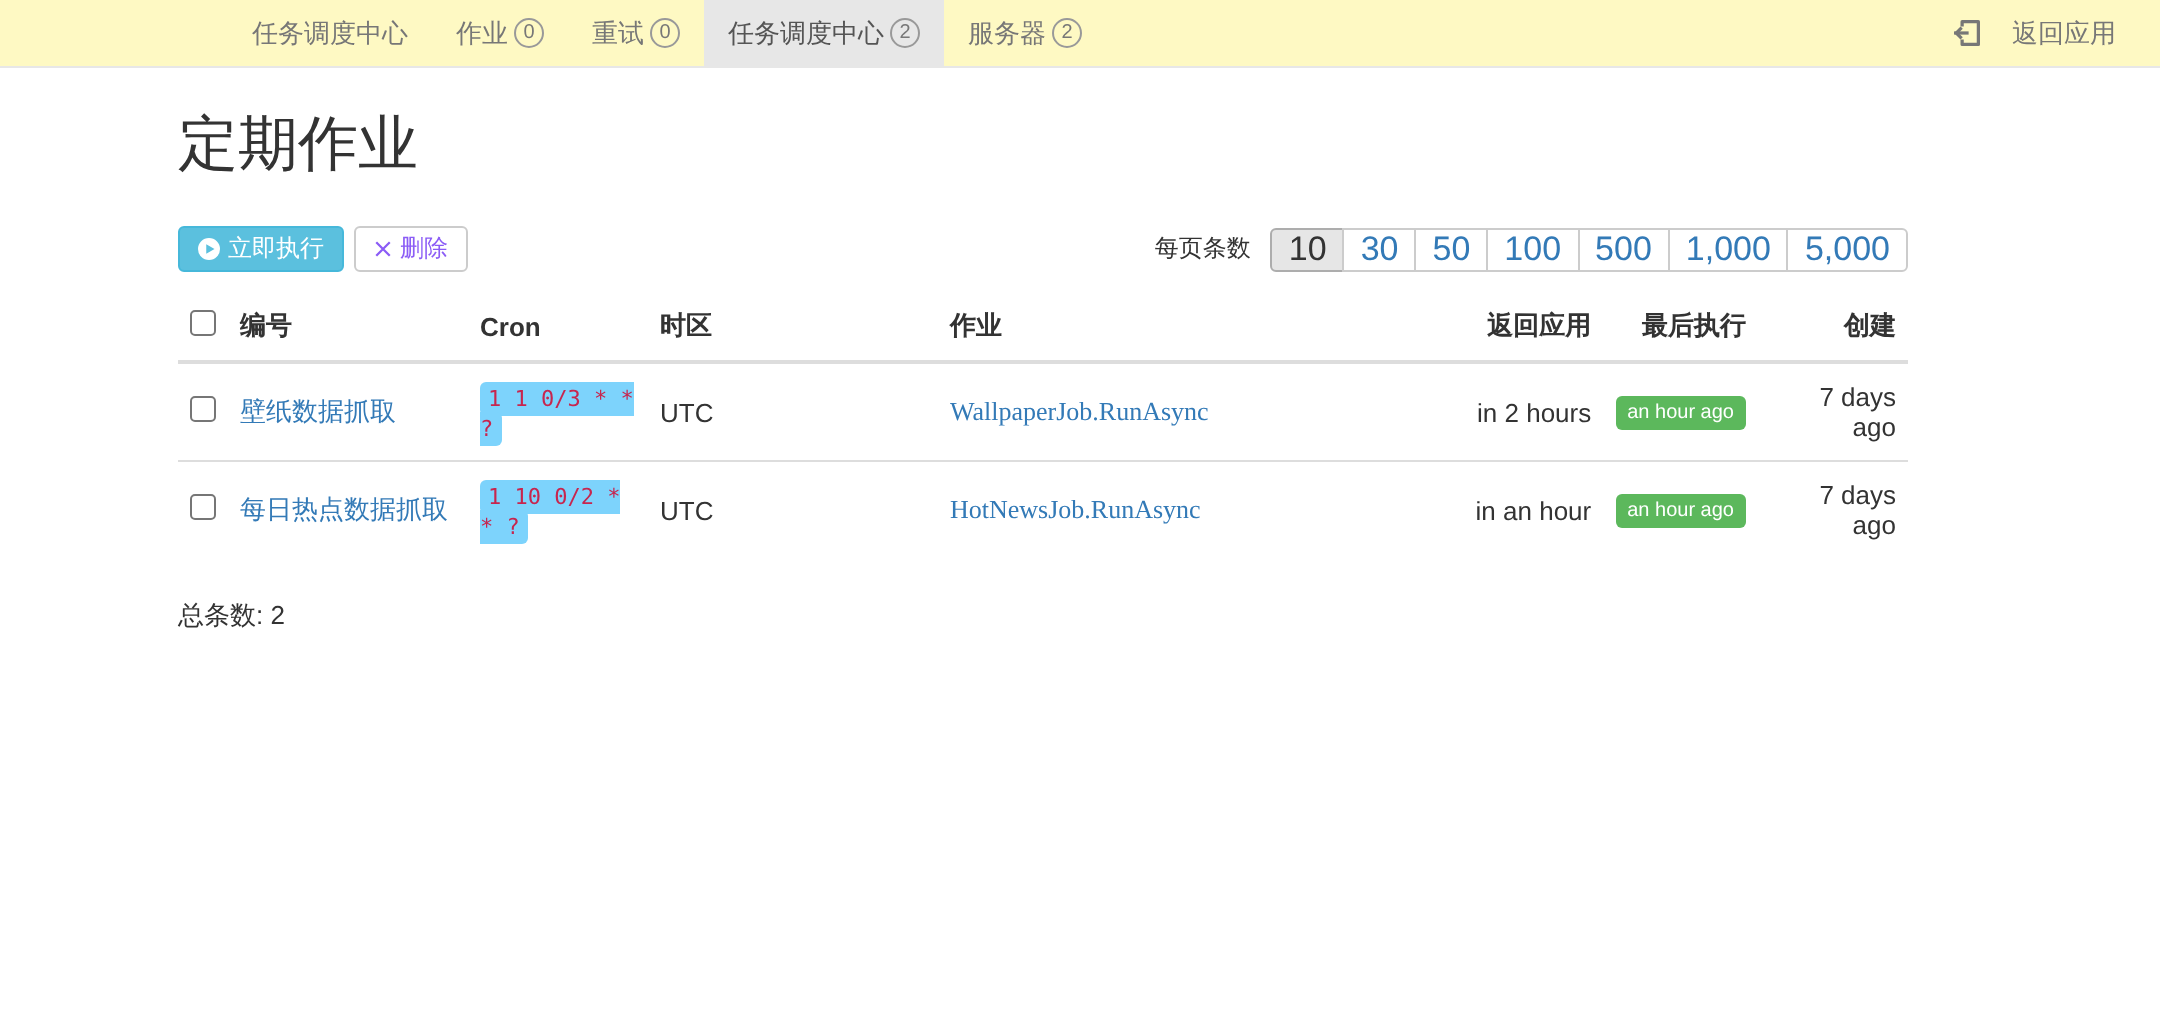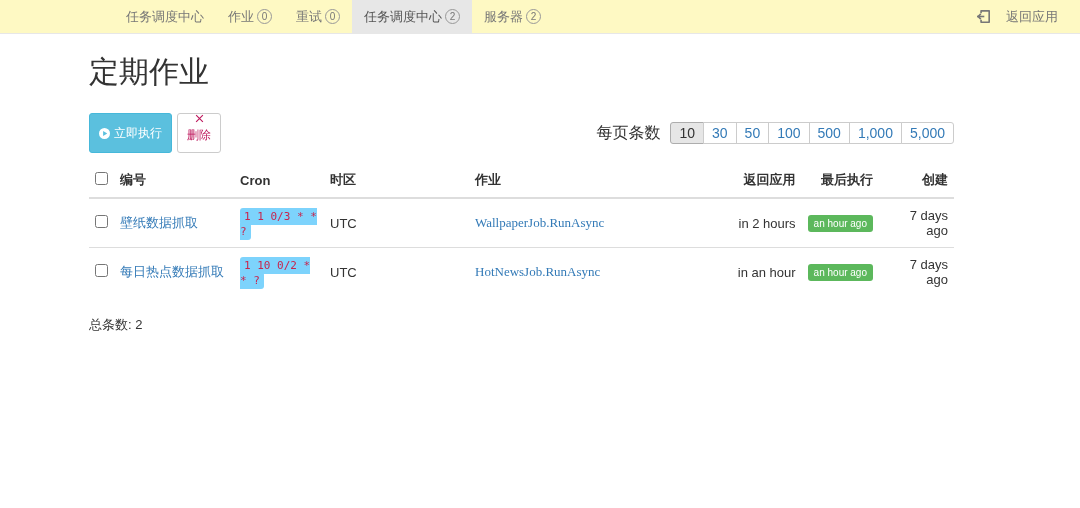--- a/index.html
+++ b/index.html
@@ -71,52 +71,51 @@
     }
     .toolbar {
       display: flex;
       align-items: center;
       margin-bottom: 10px;
     }
     .btn {
       display: inline-flex;
       align-items: center;
       gap: 4px;
-      height: 40px;
+      height: 23px;
       padding: 0 9px;
       border-radius: 3px;
       font-size: 12px;
       cursor: pointer;
       border: 1px solid transparent;
     }
     .btn-primary {
       background: #5bc0de;
       border-color: #46b8da;
       color: #fff;
     }
     .btn-default {
       background: #fff;
       border-color: #ccc;
-      color: #be185d;
-      flex-direction: column;
+      color: #8b5cf6;
     }
     .btn + .btn { margin-left: 5px; }
     .toolbar-spacer { flex: 1; }
     .page-size-label {
-      font-size: 16px;
+      font-size: 12px;
       color: #333;
       margin-right: 10px;
     }
     .page-size-group {
       display: inline-flex;
     }
     .page-size-btn {
       height: 22px;
       padding: 0 8px;
-      font-size: 14px;
+      font-size: 17px;
       border: 1px solid #ccc;
       background: #fff;
       color: #337ab7;
       cursor: pointer;
       display: flex;
       align-items: center;
       margin-left: -1px;
     }
     .page-size-btn:first-child { border-radius: 3px 0 0 3px; margin-left: 0; }
     .page-size-btn:last-child { border-radius: 0 3px 3px 0; }

